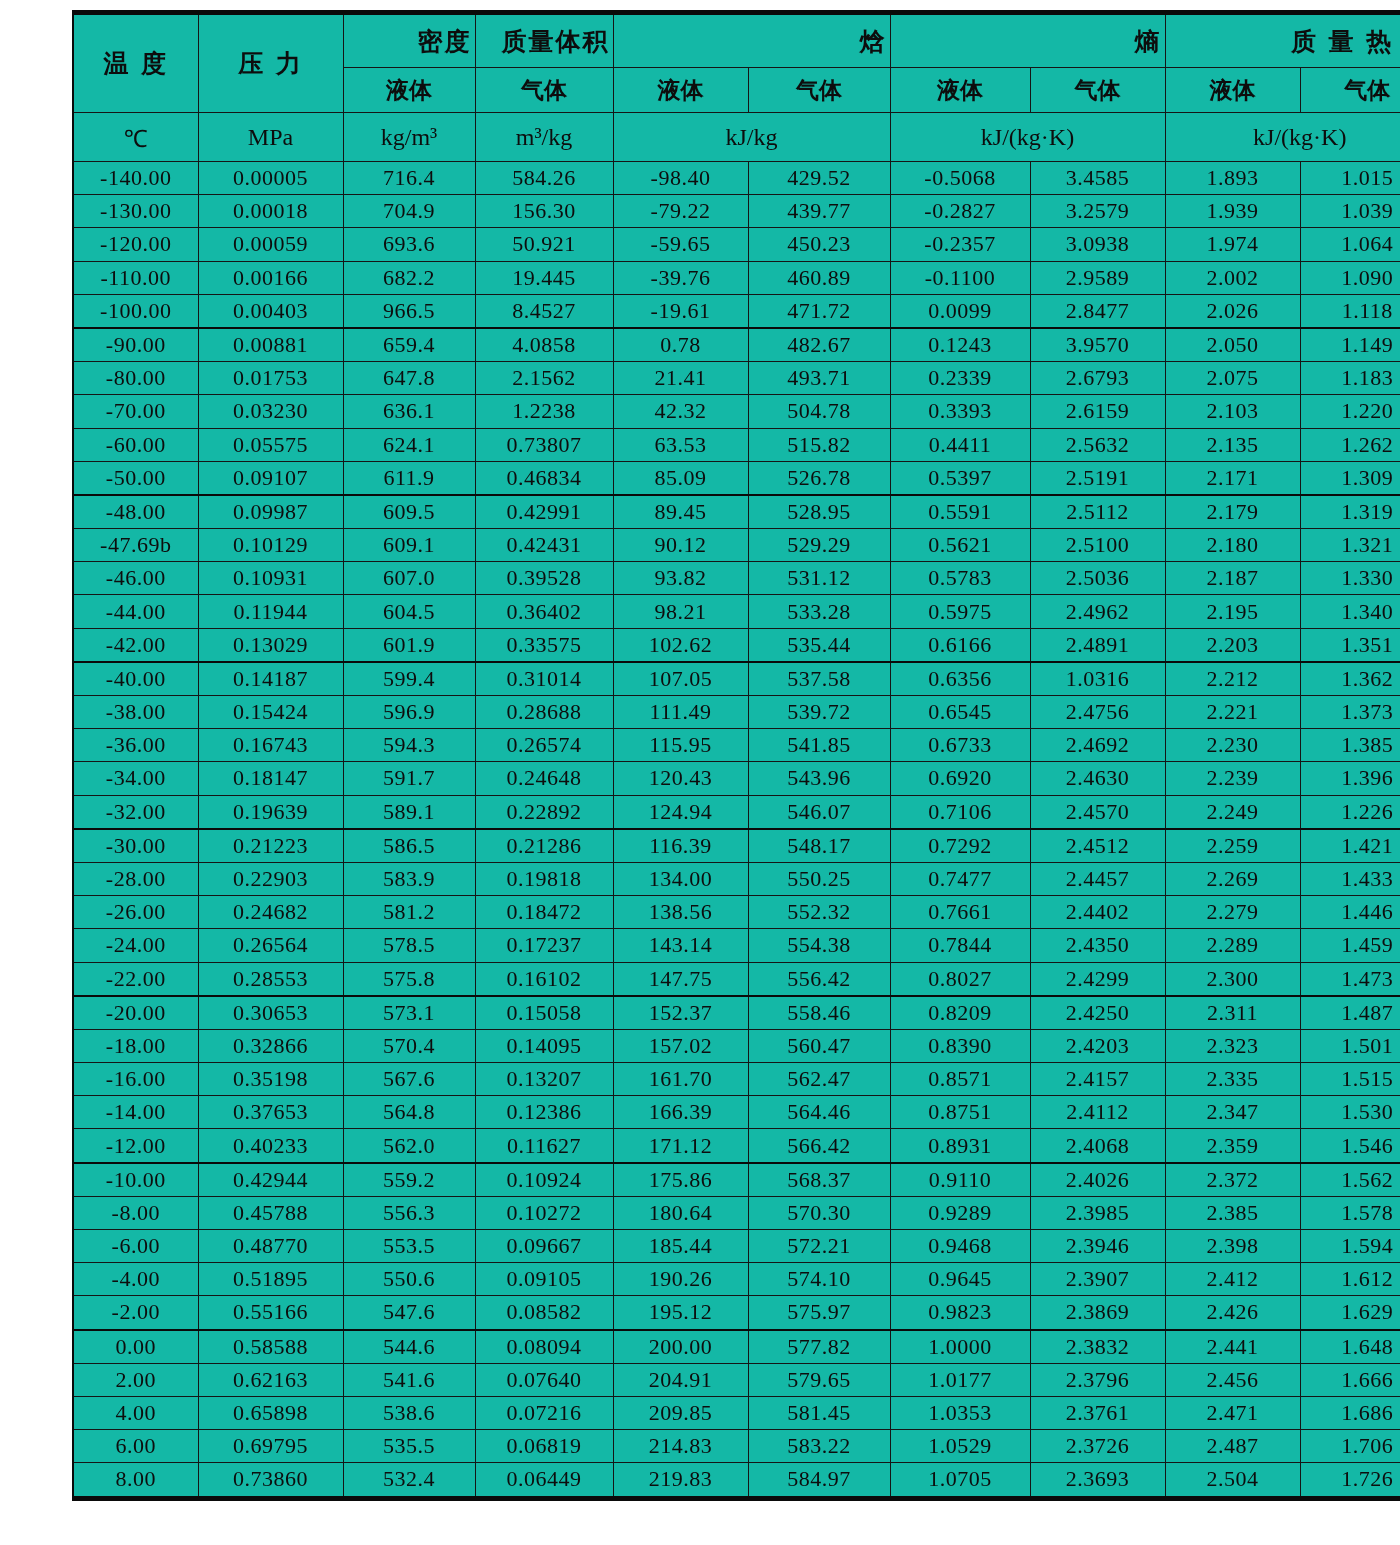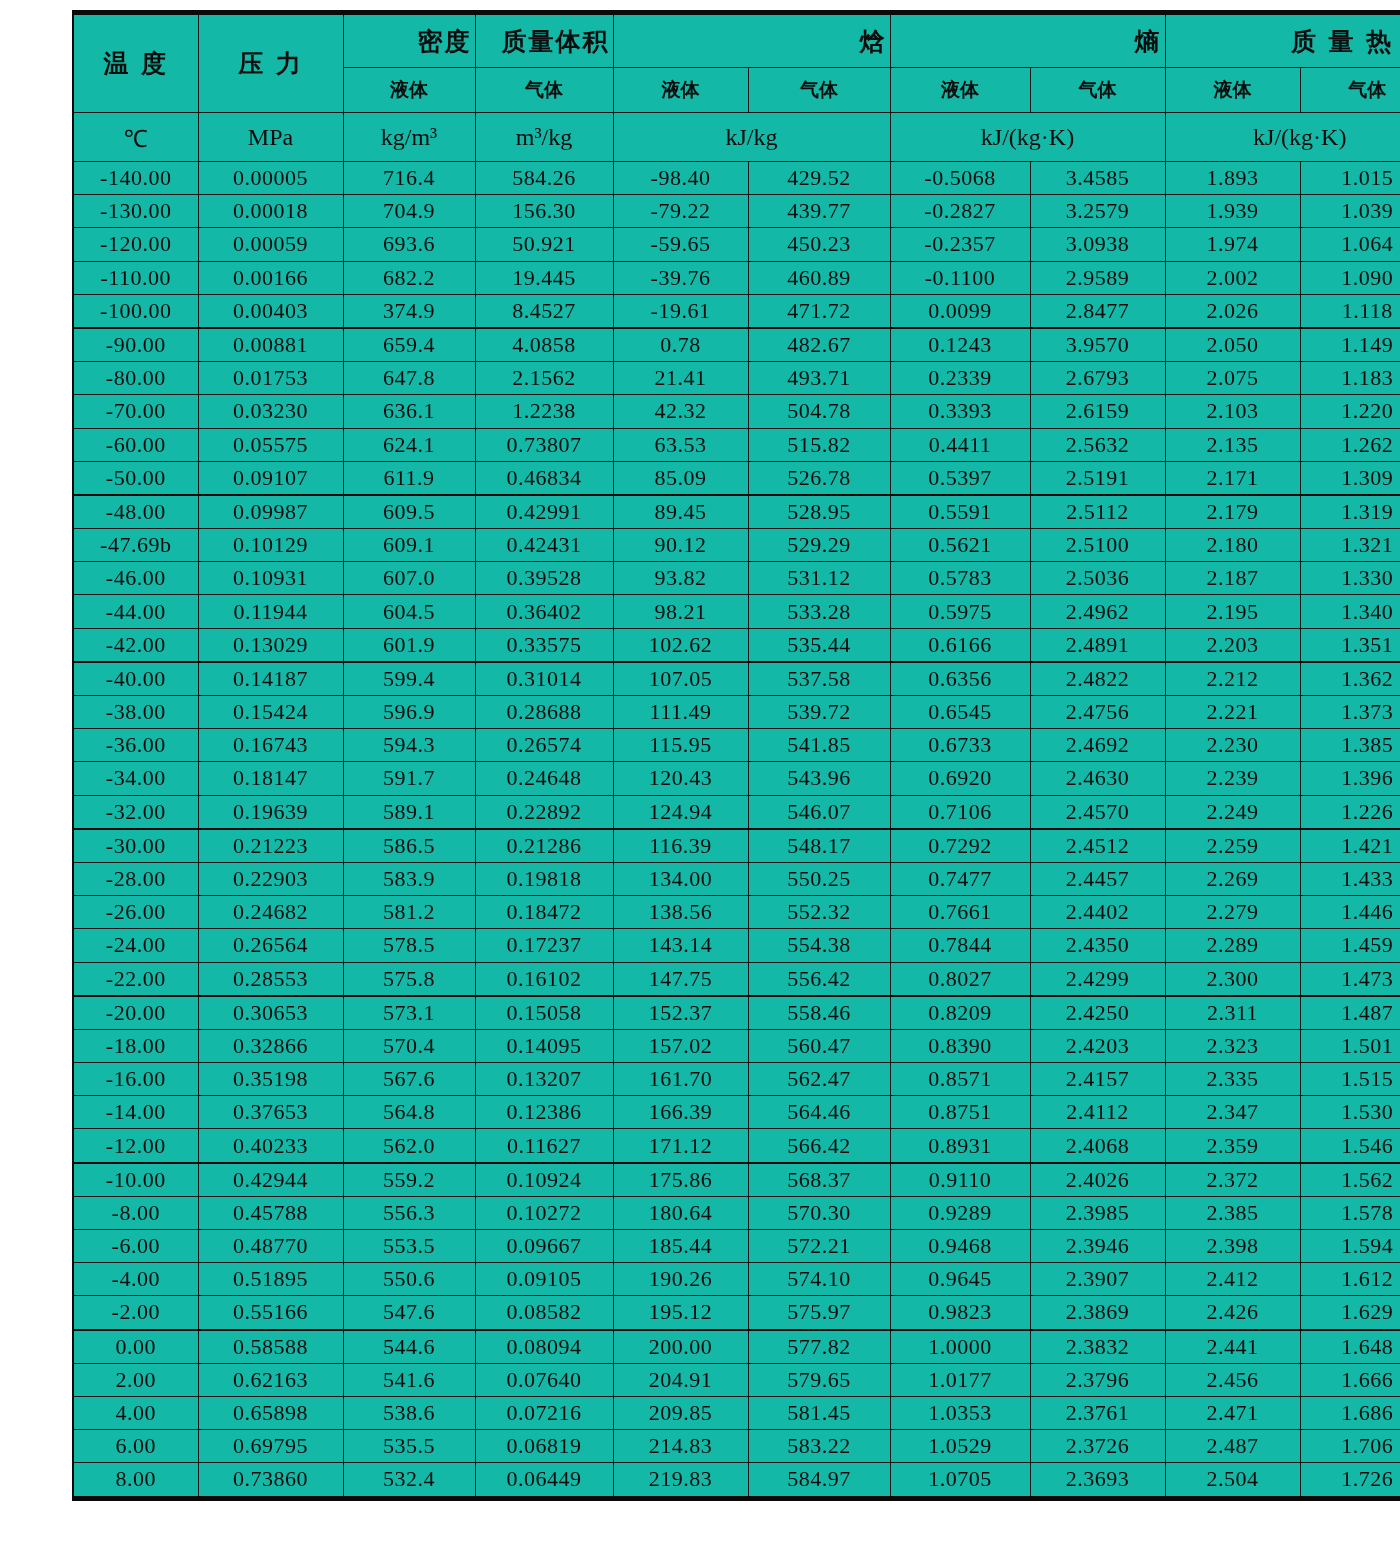--- a/index.html
+++ b/index.html
@@ -42,21 +42,21 @@
     border-left: 2.5px solid #0a0a0a;
     border-right: 2.5px solid #0a0a0a;
   }
   thead th.cn {
     font-size: 25px;
     font-weight: bold;
     letter-spacing: 2px;
     font-family: "DejaVu Sans", sans-serif;
   }
   thead th.cn-sub {
-    font-size: 19px;
+    font-size: 23px;
     font-weight: bold;
     font-family: Liberation Mono, monospace;
   }
   thead tr.r1 th { height: 52px; }
   thead tr.r2 th { height: 44px; }
   thead tr.r3 th { height: 48px; font-size: 24px; font-weight: normal; }
   thead th.spanned { border-bottom: 1.5px solid #151515; text-align: right; }
   tbody td {
     height: 32.2px;
     font-size: 22px;
@@ -159,21 +159,21 @@
           <td>-39.76</td>
           <td>460.89</td>
           <td>-0.1100</td>
           <td>2.9589</td>
           <td>2.002</td>
           <td>1.090</td>
         </tr>
         <tr>
           <td>-100.00</td>
           <td>0.00403</td>
-          <td>374.9</td>
+          <td>966.5</td>
           <td>8.4527</td>
           <td>-19.61</td>
           <td>471.72</td>
           <td>0.0099</td>
           <td>2.8477</td>
           <td>2.026</td>
           <td>1.118</td>
         </tr>
         <tr class="group-start">
           <td>-90.00</td>
@@ -296,21 +296,21 @@
           <td>1.351</td>
         </tr>
         <tr class="group-start">
           <td>-40.00</td>
           <td>0.14187</td>
           <td>599.4</td>
           <td>0.31014</td>
           <td>107.05</td>
           <td>537.58</td>
           <td>0.6356</td>
-          <td>2.4822</td>
+          <td>1.0316</td>
           <td>2.212</td>
           <td>1.362</td>
         </tr>
         <tr>
           <td>-38.00</td>
           <td>0.15424</td>
           <td>596.9</td>
           <td>0.28688</td>
           <td>111.49</td>
           <td>539.72</td>

